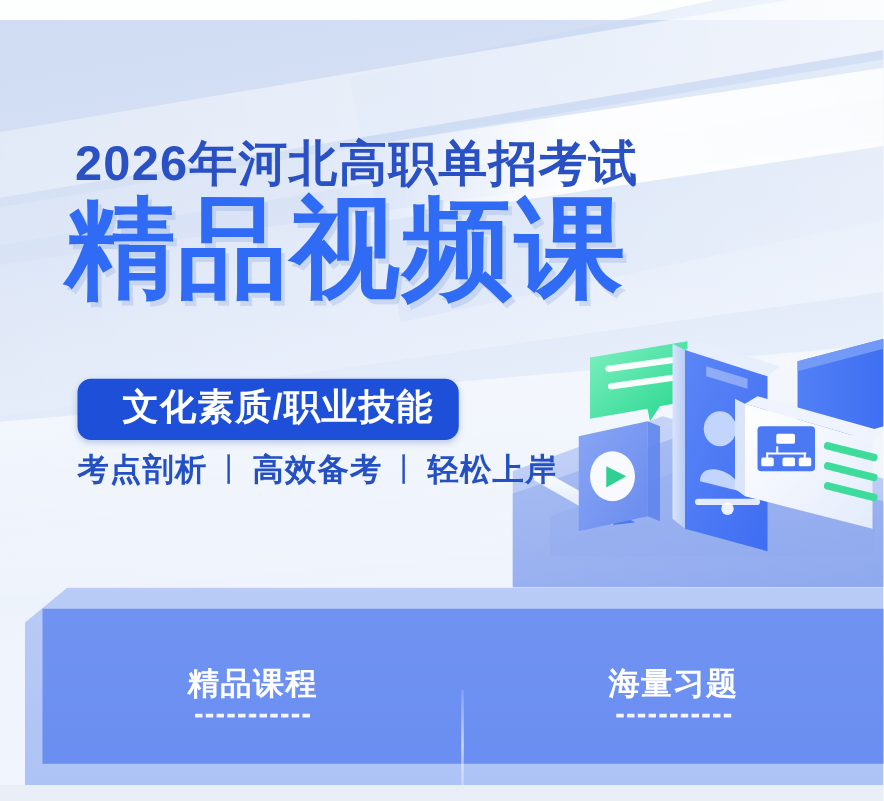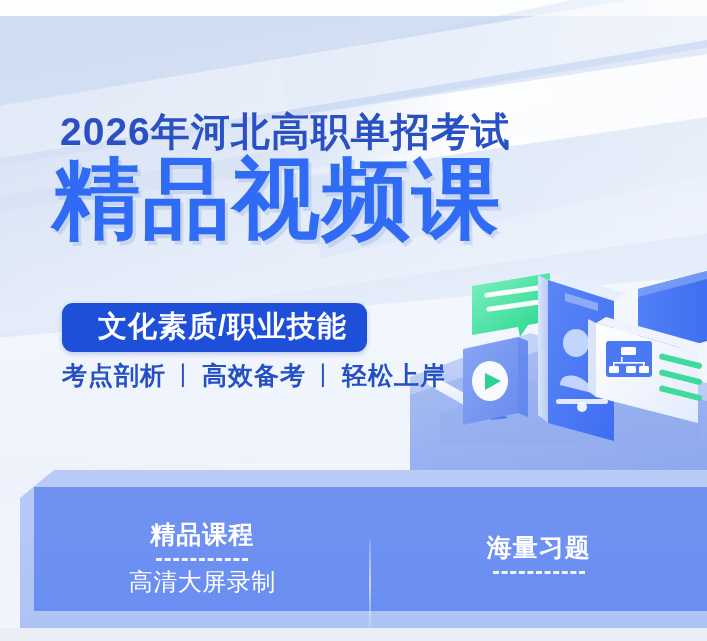--- a/index.html
+++ b/index.html
@@ -328,21 +328,20 @@
   <div class="tagline">
     <span>考点剖析</span><span class="sep">丨</span><span>高效备考</span><span class="sep">丨</span><span>轻松上岸</span>
   </div>
 
   <div class="feature-frame"></div>
   <div class="feature-panel">
 
     <div class="feature-col">
       <div class="feature-title">精品课程</div>
       <div class="feature-dash"></div>
-      <div class="feature-sub">高清大屏录制</div>
       <div class="col-divider"></div>
     </div>
 
 
     <div class="feature-col">
       <div class="feature-title">海量习题</div>
       <div class="feature-dash"></div>
     </div>
 
   </div>

